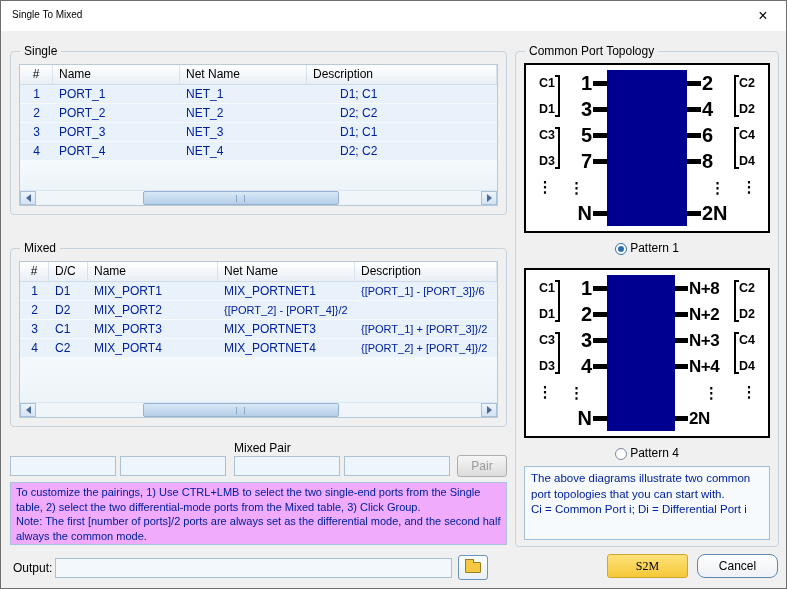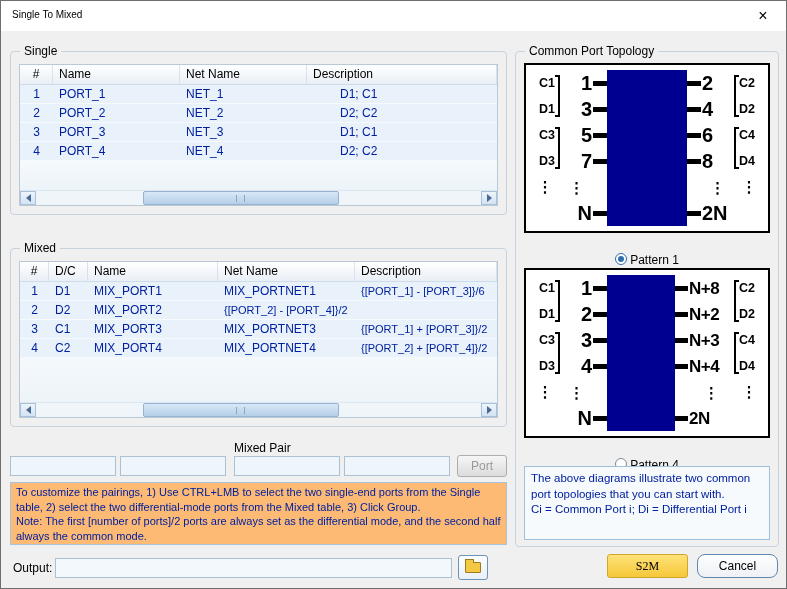--- a/index.html
+++ b/index.html
@@ -45,21 +45,21 @@
   .sthumb::after{content:""; width:7px; height:7px; border-left:1px solid #89a8c8; border-right:1px solid #89a8c8;}
 
   
   .lbl{position:absolute; font-size:12px; color:#000;}
   #lbl-singlepair{left:11px; top:460px;}
   #lbl-mixedpair{left:233px; top:440px;}
   .pairinput{position:absolute; top:455px; width:106px; height:20px; border:1px solid #abc0d2; background:#eef5fb; font-size:12px; padding:0 3px;}
   #sp1{left:9px;} #sp2{left:119px;} #mp1{left:233px;} #mp2{left:343px;}
   .btn-group{position:absolute; left:456px; top:454px; width:50px; height:22px; background:linear-gradient(#f6f6f6,#dcdcdc); border:1px solid #adadad; border-radius:3px; font-size:12px; color:#9a9a9a;}
 
-  .instr{position:absolute; left:9px; top:481px; width:497px; height:63px; background:#fdba74; border:1px solid #a9c4da; padding:2px 5px; font-size:11px; line-height:1.33; color:var(--table-text);}
+  .instr{position:absolute; left:9px; top:481px; width:497px; height:63px; background:#f0abfc; border:1px solid #a9c4da; padding:2px 5px; font-size:11px; line-height:1.33; color:var(--table-text);}
 
   #lbl-output{left:12px; top:560px;}
   .out-input{position:absolute; left:54px; top:557px; width:397px; height:20px; border:1px solid #abc0d2; background:#f2f8fc; font-size:12px; padding:0 3px;}
   .btn-browse{position:absolute; left:457px; top:554px; width:30px; height:25px; background:linear-gradient(#fdfefe,#e9f0f7); border:1px solid #6a92bb; border-radius:3px; display:flex; align-items:center; justify-content:center;}
   .folder{position:relative; width:16px; height:11px; background:#f5c842; border:1px solid #9a7b1e; border-radius:1px;}
   .folder::before{content:""; position:absolute; top:-4px; left:-1px; width:7px; height:3px; background:#f5c842; border:1px solid #9a7b1e; border-bottom:none; border-radius:1px 1px 0 0;}
 
   
   .diagram{position:absolute; left:8px; width:246px; background:#fff; border:2px solid #000; padding:5px 4px; display:flex; flex-direction:column;}
   .diag1{top:11px; height:170px;}
@@ -78,21 +78,21 @@
   .dnum.l{text-align:right; padding-right:1px;}
   .dnum.r{text-align:left; padding-left:1px;}
   .p2 .dnum.r{width:46px; font-size:17px; letter-spacing:-0.5px;}
   .dpin{flex:1; display:flex; align-items:center;}
   .pin{height:5px; width:100%; background:#000;}
   .dchip{width:80px; align-self:stretch; background:var(--chip); flex:none;}
   .p2 .dchip{width:68px;}
   .dotcell{justify-content:center !important; font-size:15px; font-weight:bold;}
   .dotn{text-align:center !important; font-size:15px !important; padding:0 !important;}
 
-  .radio-row{position:absolute; left:0; width:100%; display:flex; align-items:flex-start; justify-content:center; gap:3px;margin-top:12px;}
+  .radio-row{position:absolute; left:0; width:100%; display:flex; align-items:flex-end; justify-content:center; gap:3px;}
   #radio1{top:189px;} #radio2{top:394px;}
   .rad{width:12px; height:12px; border:1px solid #7a8a99; border-radius:50%; background:#fff; position:relative; flex:none;}
   .rad.sel{border-color:var(--radio-accent);}
   .rad.sel::after{content:""; position:absolute; left:2px; top:2px; width:6px; height:6px; border-radius:50%; background:var(--radio-accent);}
   .radlbl{font-size:12px; color:#000;}
 
   .infobox{position:absolute; left:8px; top:414px; width:246px; height:74px; border:1px solid #9fc0da; background:#f6fafd; padding:4px 6px; font-size:11.5px; line-height:1.35; color:var(--table-text);}
 
   
   .btn-s2m{position:absolute; left:606px; top:553px; width:81px; height:24px; background:linear-gradient(#ffe27a,var(--accent-gold)); border:1px solid #d0a62c; border-radius:3px; font-size:12px; color:#000;font-family:Liberation Serif, serif;}
@@ -209,21 +209,21 @@
       </div>
     </div>
   </div>
 
   <span class="lbl" id="lbl-singlepair">Single Pair</span>
   <span class="lbl" id="lbl-mixedpair">Mixed Pair</span>
   <input class="pairinput" id="sp1" value="" style="">
   <input class="pairinput" id="sp2" value="" style="">
   <input class="pairinput" id="mp1" value="" style="">
   <input class="pairinput" id="mp2" value="" style="">
-  <button class="btn-group">Port</button>
+  <button class="btn-group">Pair</button>
 
   <div class="instr">
     <span>To customize the pairings, 1) Use CTRL+LMB to select the two single-end ports from the Single table, 2) select the two differential-mode ports from the Mixed table, 3) Click Group.</span>
     <br>
     <span>Note: The first [number of ports]/2 ports are always set as the differential mode, and the second half always the common mode.</span>
   </div>
 
   <span class="lbl" id="lbl-output">Output:</span>
   <input class="out-input" value="" style="">
   <button class="btn-browse">

